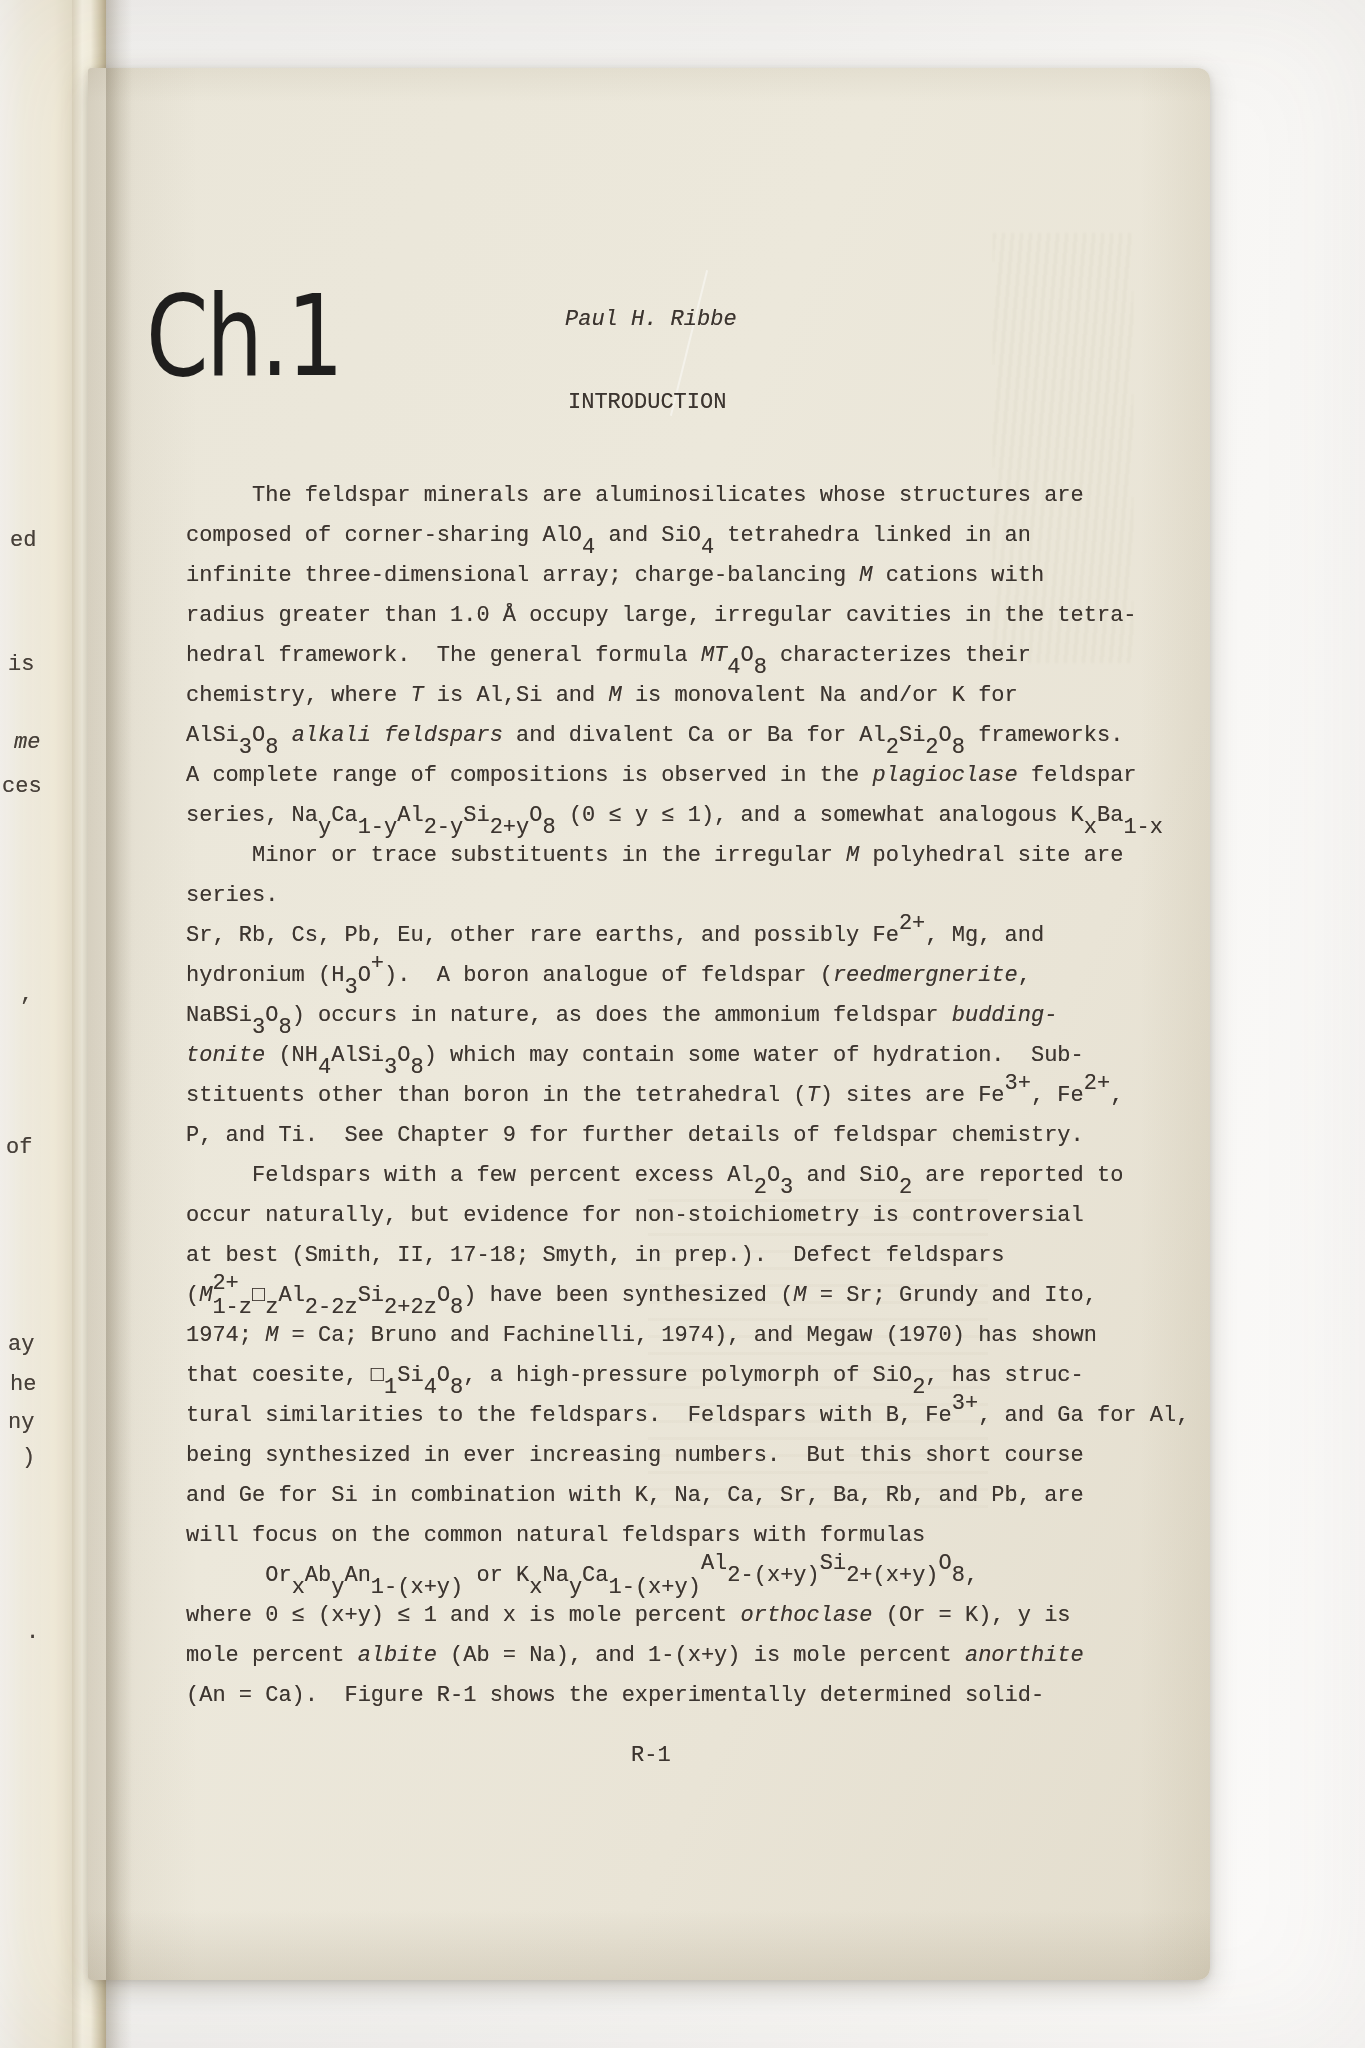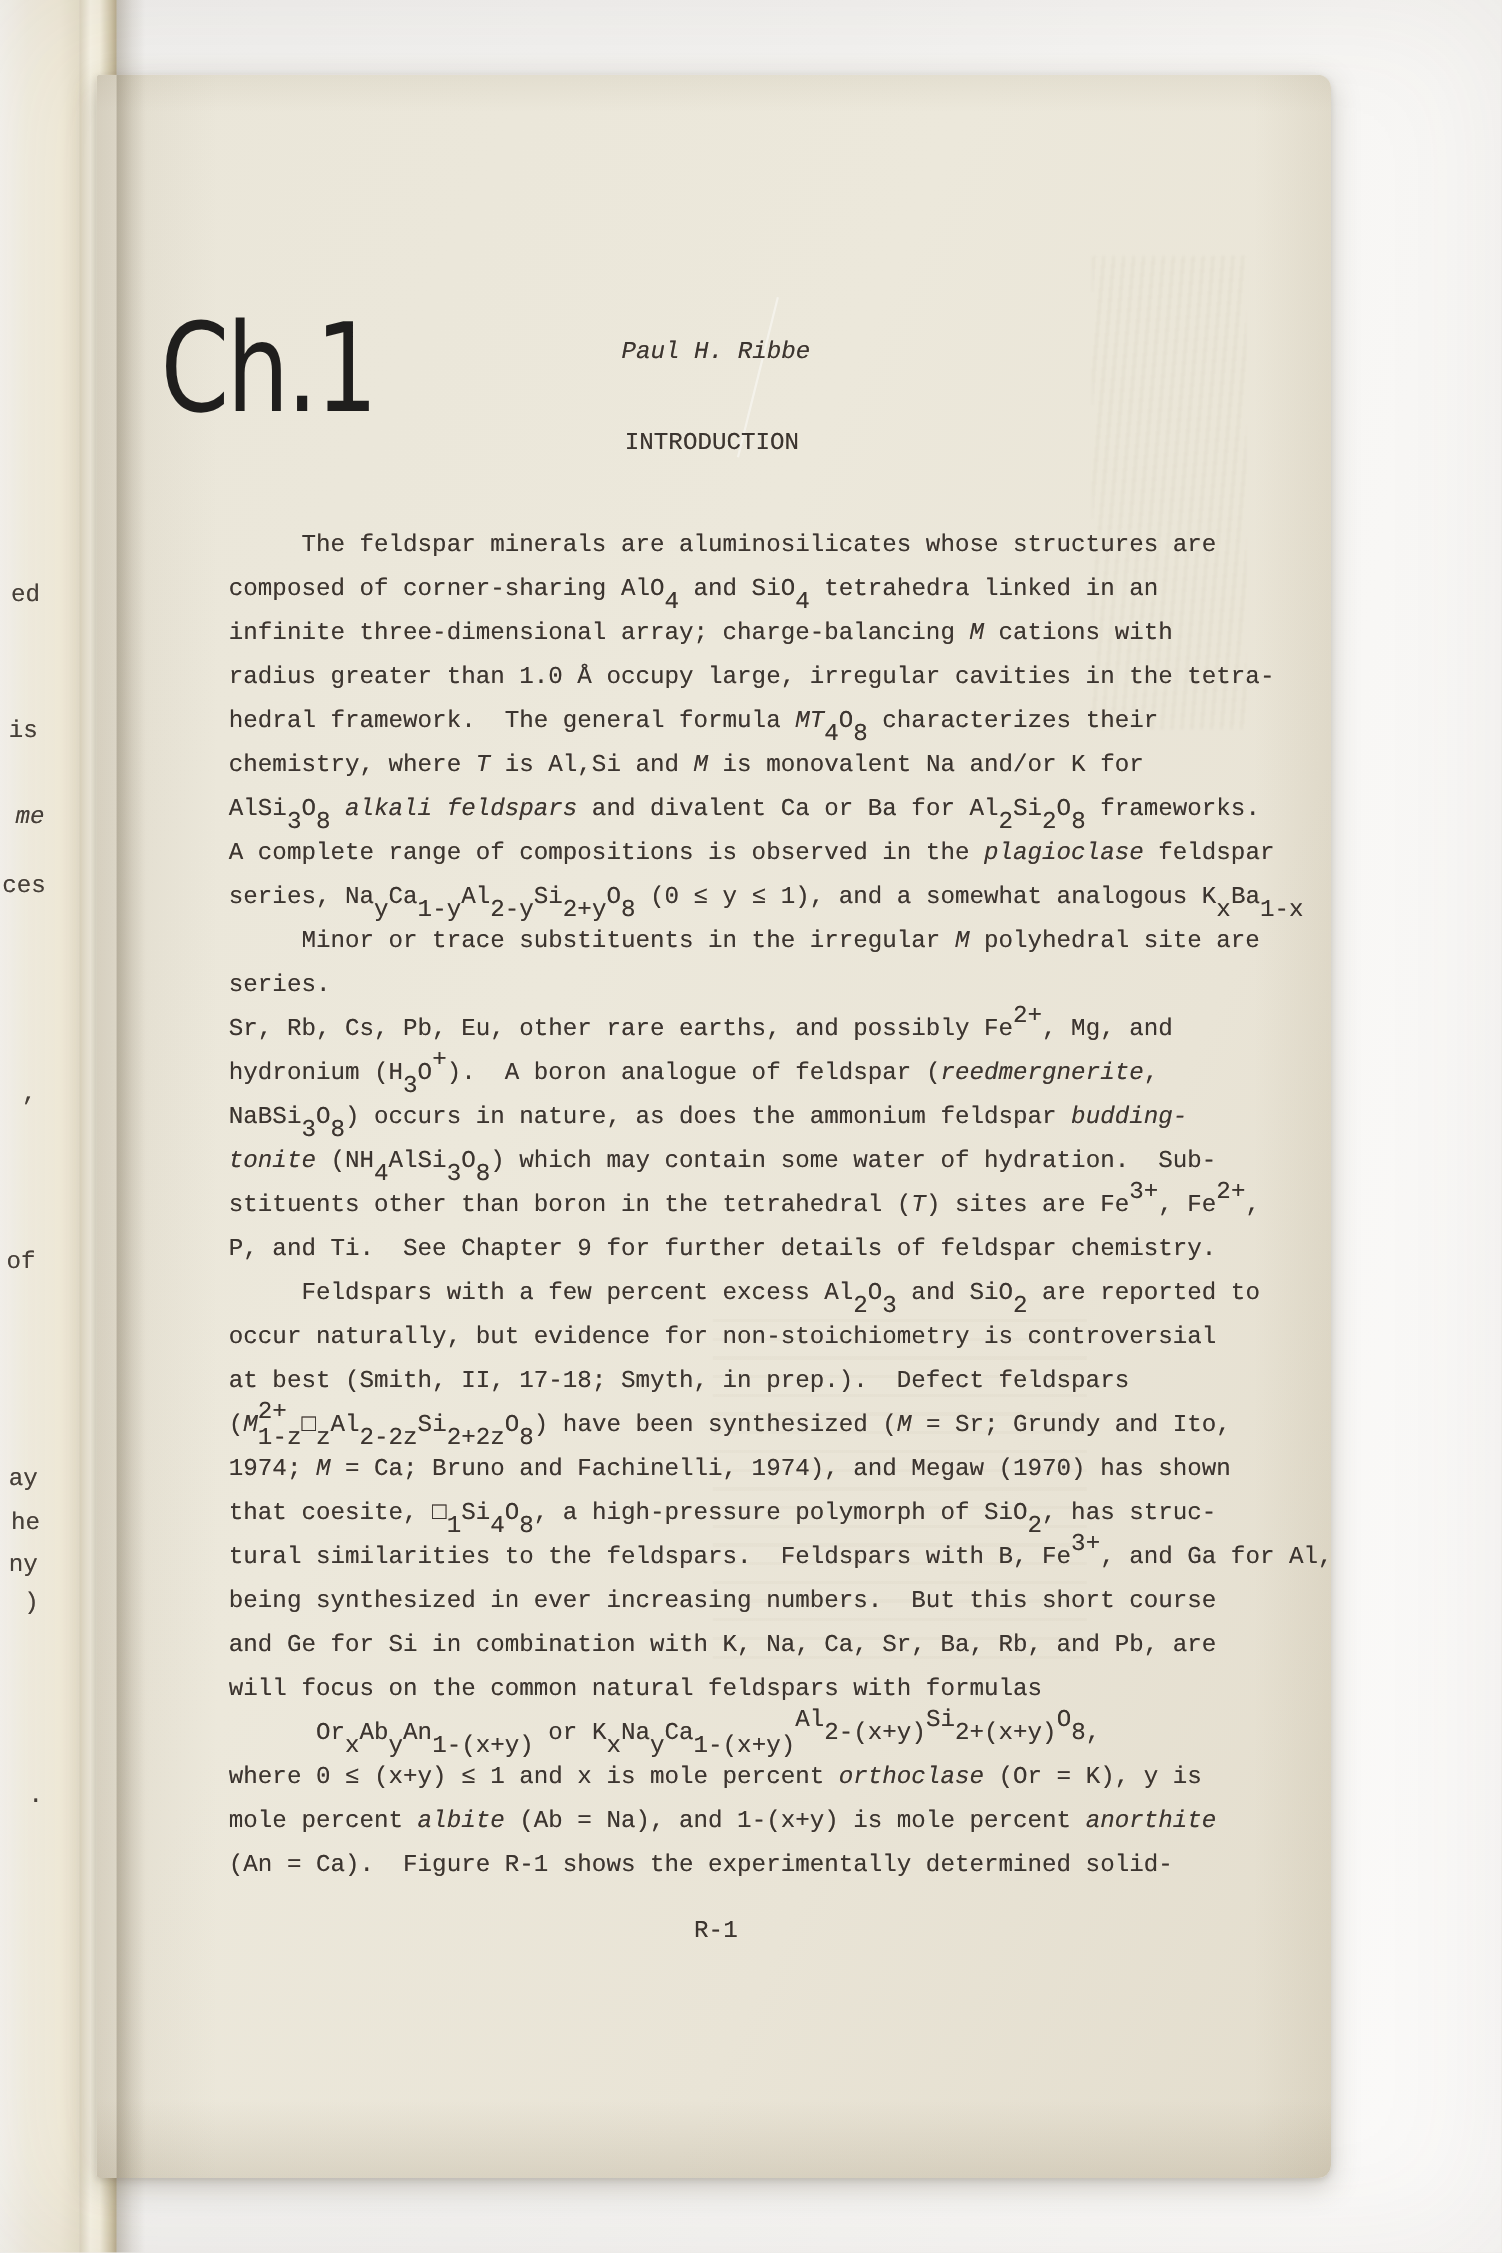--- a/index.html
+++ b/index.html
@@ -60,38 +60,38 @@
     font-family: "DejaVu Sans", sans-serif;
     font-size:112px; line-height:1; letter-spacing:-3px; color:#1f1e1d;
     transform: scaleX(0.80); transform-origin: left top;
   }
   .title    { position:absolute; left:192px; top:164px; font-size:22px; white-space:pre; }
   .author   { position:absolute; left:477px; top:239px; font-size:22px; font-style:italic; }
   .section  { position:absolute; left:480px; top:322px; font-size:22px; }
   .pageno   { position:absolute; left:543px; top:1675px; font-size:22px; }
 
   .body-text { position:absolute; left:98px; top:408px; width:1020px; font-size:22px; }
-  .line { white-space:pre; height:40px; line-height:40px;margin-left:22px; }
+  .line { white-space:pre; height:40px; line-height:40px; }
   .line .it { font-style: italic; }
   .line .sb { position:relative; top:0.55em; }
   .line .sp { position:relative; top:-0.55em; }
 </style>
 </head>
 <body>
 
 <div class="scene">
 
   <div class="facing-page"></div>
   <div class="page-edge"></div>
   <div class="gutter"></div>
   <div id="fragments">
       <span class="fragment" style="left: 10px; top: 530px;">ed</span>
       <span class="fragment" style="left: 8px; top: 654px;">is</span>
       <span class="fragment" style="left: 14px; top: 732px; font-style: italic;">me</span>
-      <span class="fragment" style="left: 2px; top: 776px; margin-top: 19px;">ces</span>
+      <span class="fragment" style="left: 2px; top: 776px;">ces</span>
       <span class="fragment" style="left: 20px; top: 984px;">,</span>
       <span class="fragment" style="left: 6px; top: 1137px;">of</span>
       <span class="fragment" style="left: 8px; top: 1334px;">ay</span>
       <span class="fragment" style="left: 10px; top: 1374px;">he</span>
       <span class="fragment" style="left: 8px; top: 1412px;">ny</span>
       <span class="fragment" style="left: 22px; top: 1447px;">)</span>
       <span class="fragment" style="left: 26px; top: 1622px;">.</span>
     </div>
 
   <div class="book-page">

